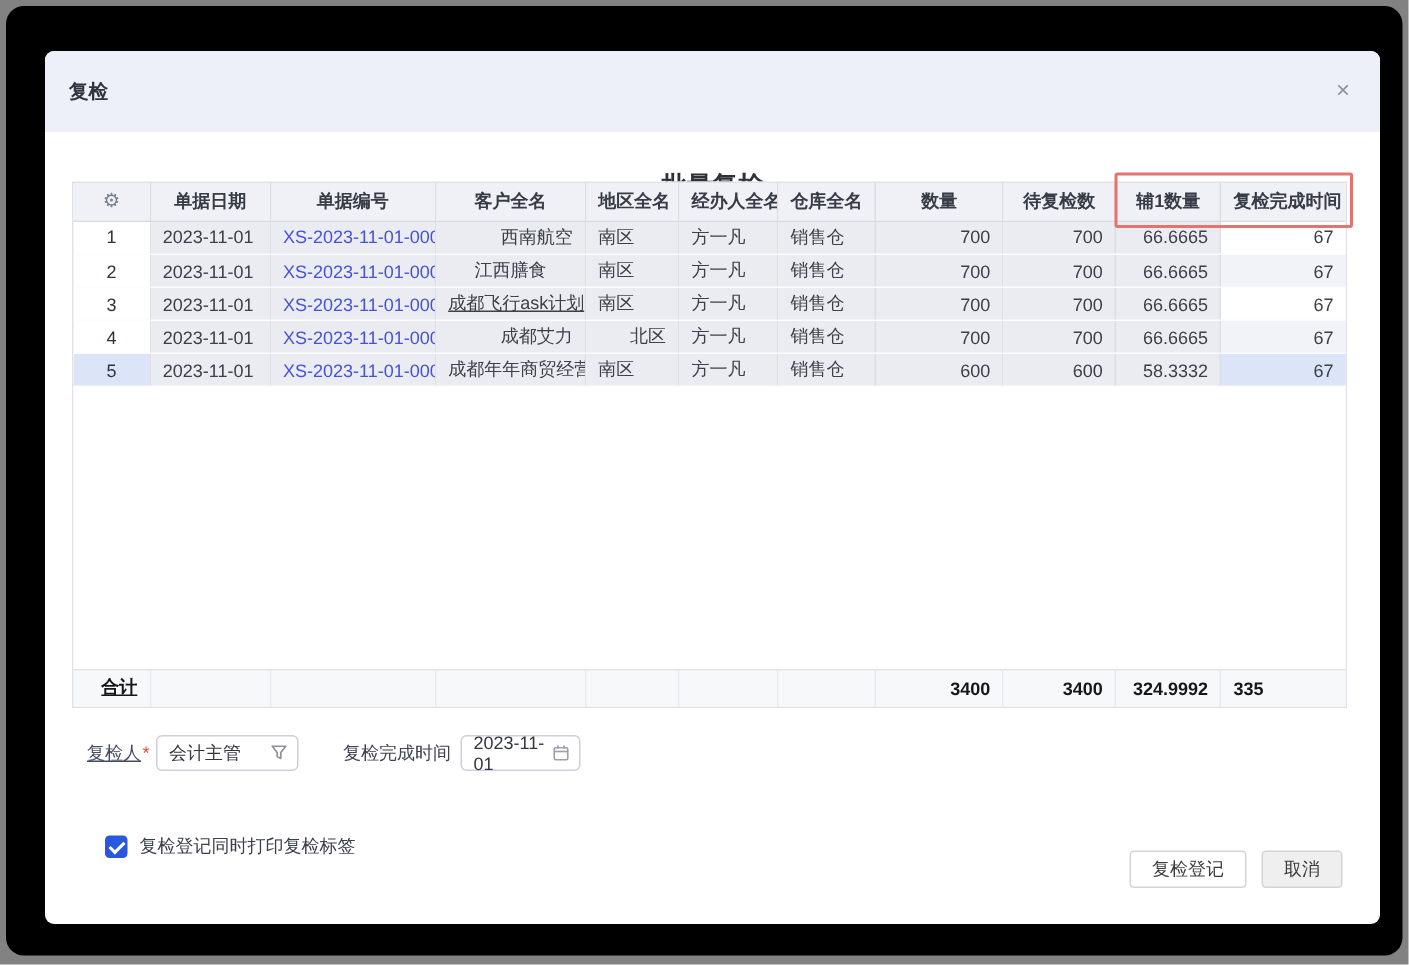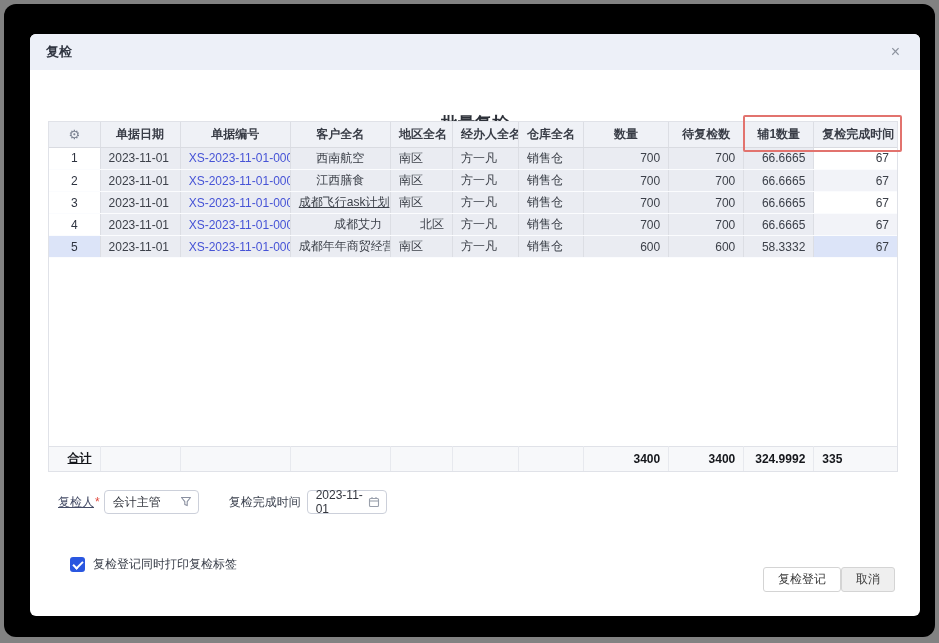--- a/index.html
+++ b/index.html
@@ -10,21 +10,21 @@
   }
   .app-window{
     position:absolute;left:4px;top:4px;right:4px;bottom:6px;
     background:#000;border-radius:12px;
   }
   .dialog{
     position:absolute;left:26px;top:30px;width:890px;height:582px;
     background:#fff;border-radius:6px;overflow:hidden;
   }
   .titlebar{
-    position:absolute;left:0;top:0;width:100%;height:36px;
+    position:absolute;left:0;top:0;width:100%;height:54px;
     background:#edf0f8;display:flex;align-items:center;
     padding:0 16px;box-sizing:border-box;
   }
   .titlebar .title{font-size:13px;font-weight:600;color:#2f3440;}
   .titlebar .close{
     margin-left:auto;font-size:16px;color:#8d939f;cursor:pointer;line-height:1;
     padding:2px 4px;
   }
   .heading{
     position:absolute;top:78px;left:0;width:100%;text-align:center;
@@ -94,21 +94,21 @@
   .cbx{
     width:15px;height:15px;background:#2a57e0;border-radius:3px;margin-right:8px;
     position:relative;cursor:pointer;
   }
   .cbx::after{
     content:"";position:absolute;left:3px;top:3.5px;width:8px;height:4px;
     border-left:2px solid #fff;border-bottom:2px solid #fff;
     transform:rotate(-45deg);
   }
   .footer{
-    position:absolute;right:25px;top:533px;display:flex;gap:0;
+    position:absolute;right:25px;top:533px;display:flex;gap:10px;
   }
   .btn{
     height:25px;padding:0 14px;font-size:12px;color:#3c3c3c;
     border:1px solid #d4d4d4;border-radius:3px;background:#fff;cursor:pointer;
     font-family:inherit;
   }
   .btn-cancel{background:#efefef;}
 </style>
 </head>
 <body>
@@ -167,21 +167,21 @@
             <col style="width: 85px;">
             <col style="width: 75px;">
             <col style="width: 70px;">
             <col style="width: 83px;">
           </colgroup>
         <tbody class="gbody" id="body-rows">
             <tr>
               <td class="c-idx" style="text-align: center;">1</td>
               <td class="c-date" style="text-align: left;">2023-11-01</td>
               <td class="c-docno link" style="text-align: left;">XS-2023-11-01-00047</td>
-              <td class="c-customer" style="text-align: center;">西南航空</td>
+              <td class="c-customer" style="text-align: right;">西南航空</td>
               <td class="c-region" style="text-align: left;">南区</td>
               <td class="c-handler" style="text-align: left;">方一凡</td>
               <td class="c-warehouse" style="text-align: left;">销售仓</td>
               <td class="c-qty" style="text-align: right;">700</td>
               <td class="c-pending" style="text-align: right;">700</td>
               <td class="c-aux" style="text-align: right;">66.6665</td>
               <td class="c-labels" style="text-align: right;">67</td>
             </tr>
             <tr class="alt">
               <td class="c-idx" style="text-align: center;">2</td>

